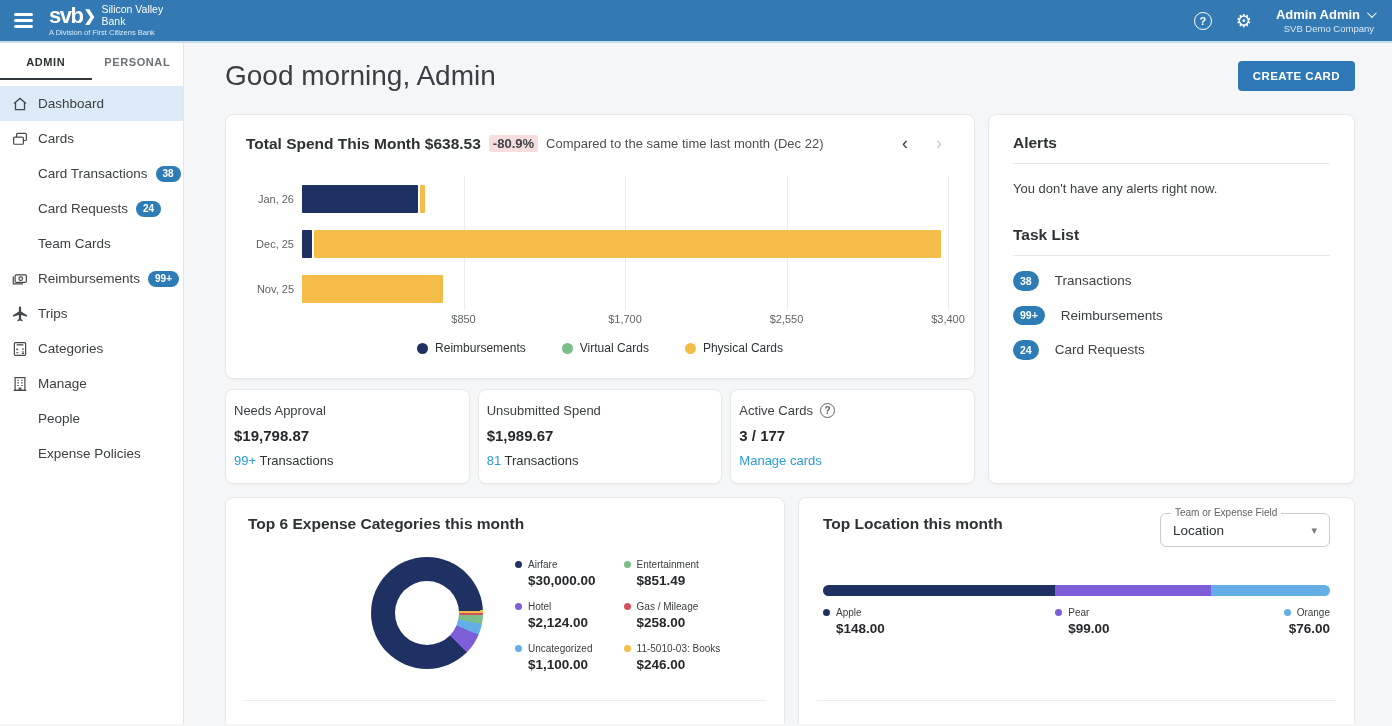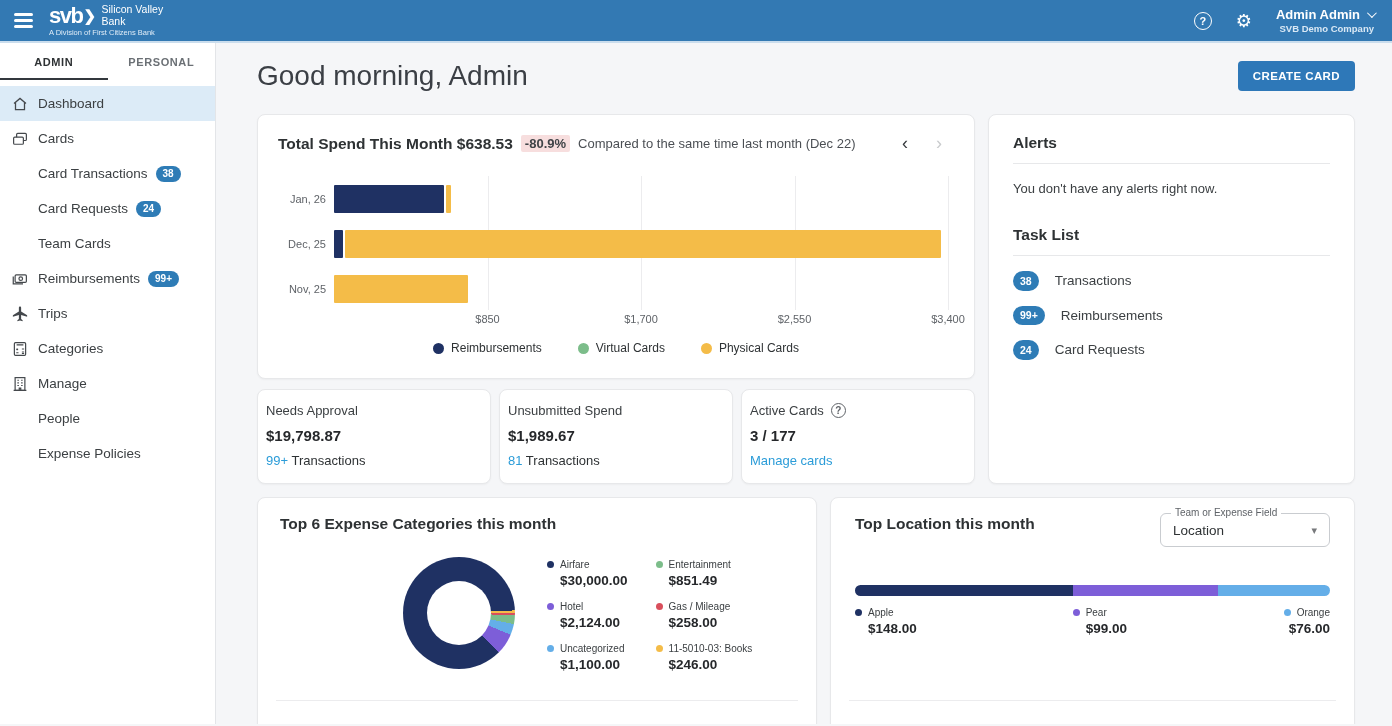--- a/index.html
+++ b/index.html
@@ -24,24 +24,24 @@
   .logo-name span { display:block; }
   .logo-division { font-size:7.5px; color:#dfecf7; margin-top:1px; }
   .h-right { margin-left:auto; display:flex; align-items:center; gap:24px; }
   .help-icon { width:18px; height:18px; border:1.5px solid #fff; border-radius:50%;
     color:#fff; font-size:11px; font-weight:bold; display:flex; align-items:center; justify-content:center; cursor:pointer; }
   .gear-icon { color:#fff; font-size:18px; line-height:1; cursor:pointer; }
   .user-menu { text-align:right; color:#fff; cursor:pointer; }
   .user-name { font-size:13px; font-weight:bold; display:flex; align-items:center; justify-content:flex-end; gap:7px; }
   .user-caret { width:7px; height:7px; border-right:1.7px solid #fff; border-bottom:1.7px solid #fff;
     transform:rotate(45deg) translateY(-2px); display:inline-block; }
-  .user-company { font-size:9.5px; color:#d9e8f5; margin-top:1px;font-weight:bold; }
+  .user-company { font-size:9.5px; color:#d9e8f5; margin-top:1px; }
   
   .body-row { display:flex; height:681px; }
-  .sidebar { width:216px; flex:none; background:#fff; border-right:1px solid #e3e5e8; }
+  .sidebar { width:184px; flex:none; background:#fff; border-right:1px solid #e3e5e8; }
   .side-tabs { display:flex; height:37px; }
   .side-tab { flex:1; text-align:center; font-size:11px; font-weight:bold; letter-spacing:.6px;
     color:#6b7075; padding-top:13px; cursor:pointer; border-bottom:2px solid transparent; }
   .side-tab.active { color:#2e3234; border-bottom-color:#33383d; }
   .side-nav { padding-top:6px; }
   .side-item { position:relative; height:35px; display:flex; align-items:center;
     padding-left:38px; font-size:13.5px; color:#3c4043; cursor:pointer; }
   .side-item.active { background:#dcebf7; }
   .side-icon { position:absolute; left:11px; top:50%; transform:translateY(-50%);
     width:18px; height:18px; color:#44484c; }

